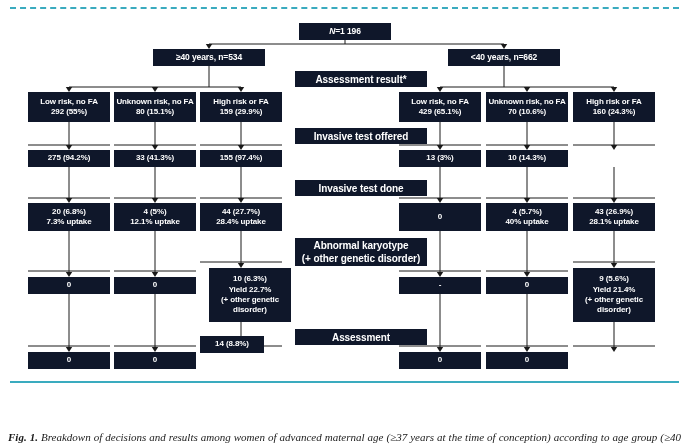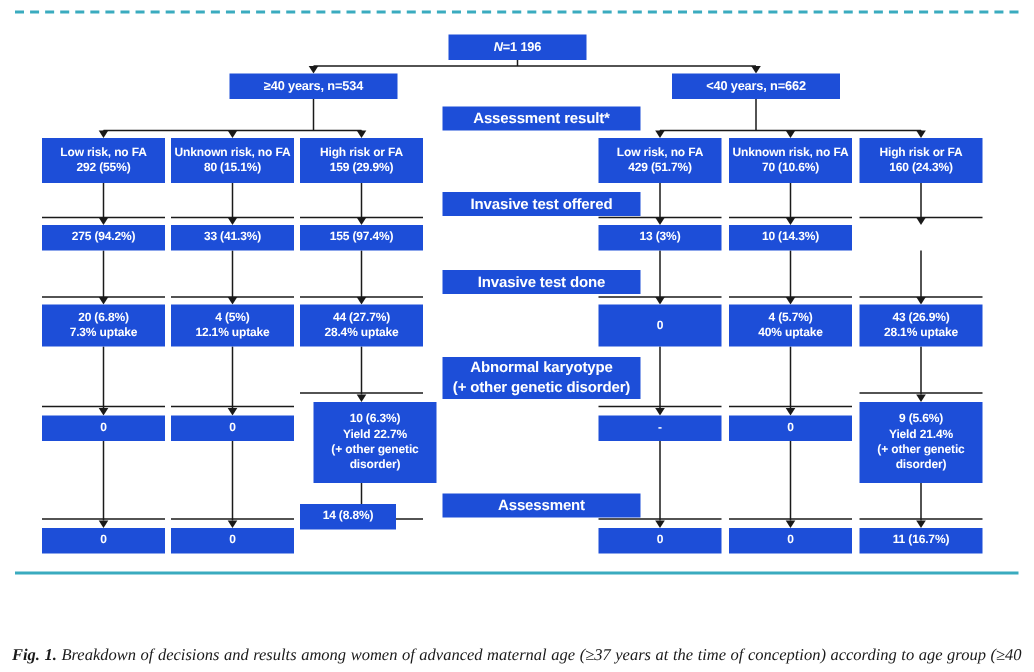--- a/index.html
+++ b/index.html
@@ -12,21 +12,21 @@
     border-top:2px dashed #3aabbf;
   }
   .rule-bottom {
     position:absolute; left:10px; right:10px; top:381px;
     border-top:2px solid #3aabbf;
   }
   #connectors { position:absolute; left:0; top:0; z-index:1; }
   #connectors line { stroke:#1a1a1a; stroke-width:1; }
   #connectors polygon { fill:#1a1a1a; }
   .box {
-    position:absolute; z-index:2; background:#1d4ed8; color:#ffffff;
+    position:absolute; z-index:2; background:#0f172a; color:#ffffff;
     display:flex; flex-direction:column; align-items:center; justify-content:center;
     text-align:center; font-weight:bold; font-size:8px; line-height:1.3;
     letter-spacing:-0.1px; overflow:hidden;
   }
   .box > span { display:block; white-space:nowrap; }
   .hdr { font-size:8.5px; }
   .stage { font-size:10px; }
   .caption {
     position:absolute; left:8px; top:388px; width:673px; z-index:2;
     font-family:"Liberation Serif", serif; font-style:italic;
@@ -197,21 +197,21 @@
   <div class="box" style="left:114px;top:92px;width:82px;height:30px">
     <span>Unknown risk, no FA</span>
     <span>80 (15.1%)</span>
   </div>
   <div class="box" style="left:200px;top:92px;width:82px;height:30px">
     <span>High risk or FA</span>
     <span>159 (29.9%)</span>
   </div>
   <div class="box" style="left:399px;top:92px;width:82px;height:30px">
     <span>Low risk, no FA</span>
-    <span>429 (51.7%)</span>
+    <span>429 (65.1%)</span>
   </div>
   <div class="box" style="left:486px;top:92px;width:82px;height:30px">
     <span>Unknown risk, no FA</span>
     <span>70 (10.6%)</span>
   </div>
   <div class="box" style="left:573px;top:92px;width:82px;height:30px">
     <span>High risk or FA</span>
     <span>160 (24.3%)</span>
   </div>
 
@@ -288,23 +288,20 @@
   </div>
   <div class="box" style="left:200px;top:336px;width:64px;height:17px">
     <span>14 (8.8%)</span>
   </div>
   <div class="box" style="left:399px;top:352px;width:82px;height:17px">
     <span>0</span>
   </div>
   <div class="box" style="left:486px;top:352px;width:82px;height:17px">
     <span>0</span>
   </div>
-  <div class="box" style="left:573px;top:352px;width:82px;height:17px">
-    <span>11 (16.7%)</span>
-  </div>
 
   <div class="rule-bottom"></div>
 
   <div class="caption">
     <span class="figlabel">Fig. 1.</span><span> Breakdown of decisions and results among women of advanced maternal age (≥37 years at the time of conception) according to age group (≥40 years compared with &lt;40 years at conception), and ultrasound findings. *Excluding three miscarriages in women ≥40 years; one miscarriage, one extrauterine pregnancy and one termination for anhydramnios, severe growth restriction and pre-eclampsia in women &lt;40 years. (FA = fetal anomaly.)</span>
   </div>
 
 </div>
 
 </body></html>

